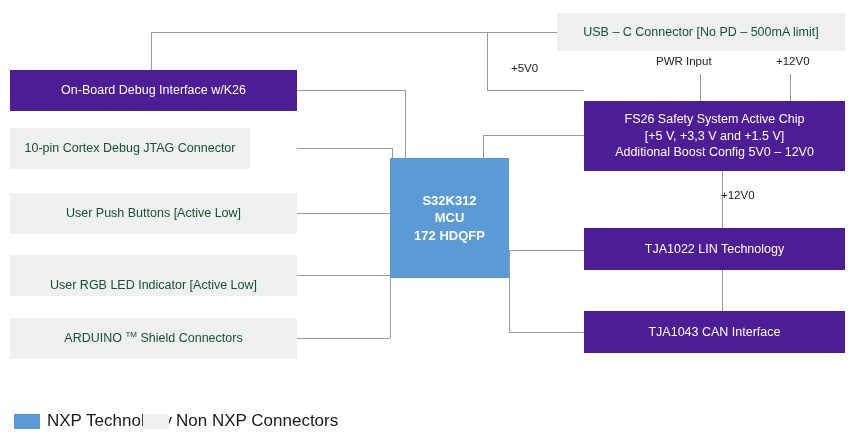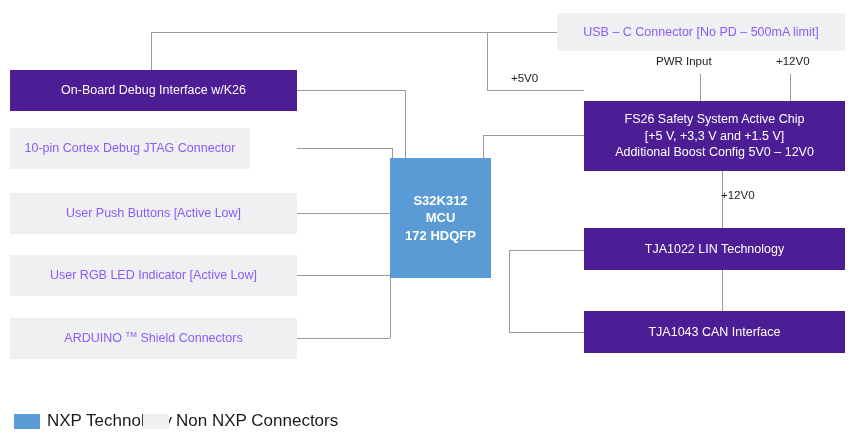--- a/index.html
+++ b/index.html
@@ -29,21 +29,21 @@
     color: #1a1a1a;
     line-height: 1.35;
     padding: 2px 6px;
   }
   .box.nxp {
     background: #4c1d95;
     color: #ffffff;
   }
   .box.nonnxp {
     background: #eef0f2;
-    color: #8b5cf6;
+    color: #14532d;
   }
   .box.mcu {
     background: #5b9bd5;
     color: #ffffff;
     font-weight: bold;
     font-size: 13px;
   }
   .box .line2, .box .line3 {
     display: block;
   }
@@ -111,50 +111,50 @@
   <div class="conn h" style="left:509px; top:332px; width:75px;"></div>
   <div class="conn v" style="left:509px; top:250px; height:82px;"></div>
 
   <div class="conn v" style="left:722px; top:170px; height:58px;"></div>
 
   <div class="conn v" style="left:722px; top:270px; height:42px;"></div>
 
   <div class="conn v" style="left:700px; top:74px; height:27px;"></div>
   <div class="conn v" style="left:790px; top:74px; height:27px;"></div>
 
-  <div class="edge-label" style="left:511px; top:72px;">+5V0</div>
+  <div class="edge-label" style="left:511px; top:62px;">+5V0</div>
   <div class="edge-label" style="left:656px; top:55px;">PWR Input</div>
   <div class="edge-label" style="left:776px; top:55px;">+12V0</div>
   <div class="edge-label" style="left:721px; top:189px;">+12V0</div>
 
   <div class="box nonnxp" style="left:557px; top:13px; width:288px; height:38px;">
     <span>USB – C Connector [No PD – 500mA limit]</span>
   </div>
 
   <div class="box nxp" style="left:10px; top:70px; width:287px; height:41px;">
     <span>On-Board Debug Interface w/K26</span>
   </div>
 
   <div class="box nonnxp" style="left:10px; top:128px; width:240px; height:41px;">
     <span>10-pin Cortex Debug JTAG Connector</span>
   </div>
 
   <div class="box nonnxp" style="left:10px; top:193px; width:287px; height:41px;">
     <span>User Push Buttons [Active Low]</span>
   </div>
 
-  <div class="box nonnxp" style="left:10px; top:255px; width:287px; height:41px;">
+  <div class="box nonnxp" style="left:10px; top:255px; width:287px; height:41px;justify-content:flex-end;">
     <span>User RGB LED Indicator [Active Low]</span>
   </div>
 
   <div class="box nonnxp" style="left:10px; top:318px; width:287px; height:41px;">
     <span><span>ARDUINO </span><span class="sup">TM</span><span> Shield Connectors</span></span>
   </div>
 
-  <div class="box mcu" style="left:390px; top:158px; width:101px; height:120px;">
+  <div class="box mcu" style="left:390px; top:158px; width:119px; height:120px;">
     <span>S32K312</span>
     <span class="line2">MCU</span>
     <span class="line3">172 HDQFP</span>
   </div>
 
   <div class="box nxp" style="left:584px; top:101px; width:261px; height:70px;">
     <span>FS26 Safety System Active Chip</span>
     <span class="line2">[+5  V, +3,3 V and +1.5 V]</span>
     <span class="line3">Additional Boost Config 5V0 – 12V0</span>
   </div>

